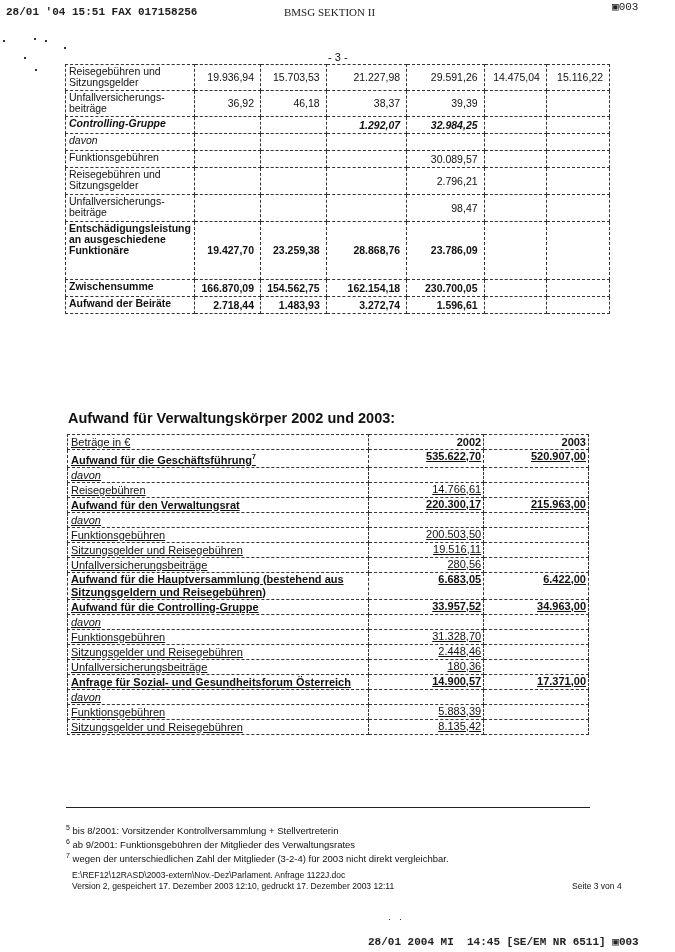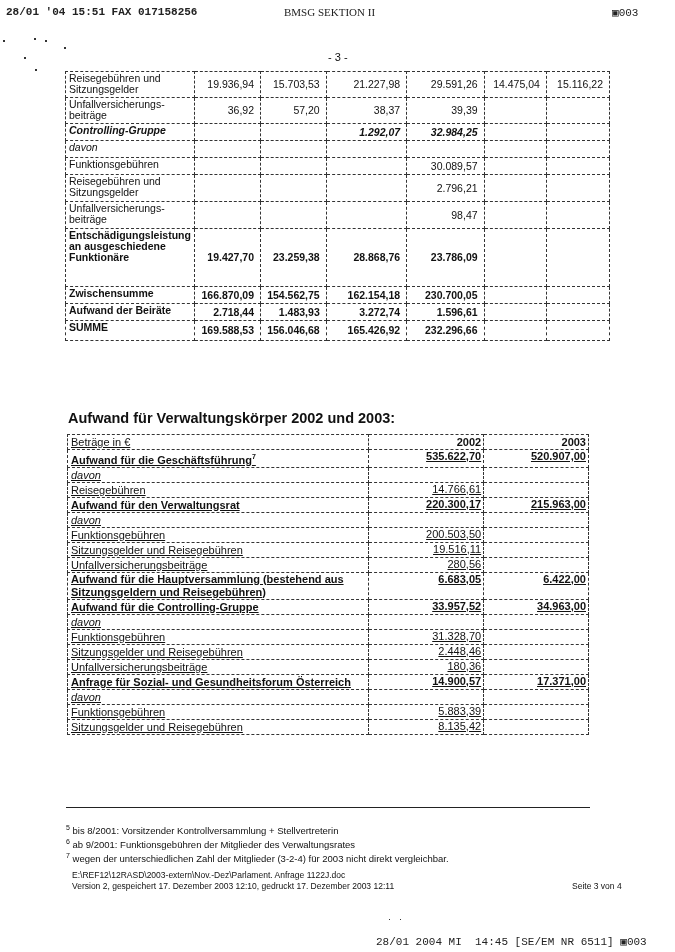--- a/index.html
+++ b/index.html
@@ -27,32 +27,32 @@
   .fn { position: absolute; left: 66px; font-size: 9.5px; }
   .fn sup { font-size: 7px; }
   .meta { position: absolute; left: 72px; font-size: 8.5px; }
   .seite { position: absolute; left: 572px; top: 881px; font-size: 8.5px; }
 </style>
 </head>
 <body>
 
 <div class="fax b" style="left:6px;top:6px;">28/01 '04 15:51 FAX 017158256</div>
 <div class="fax serif" style="left:284px;top:6px;font-size:11px;">BMSG SEKTION II</div>
-<div class="fax" style="left:612px;top:6px;"><span>▣</span><span>003</span></div>
+<div class="fax" style="left:612px;top:0;"><span>▣</span><span>003</span></div>
 
 <div class="dot" style="left:3px;top:40px;"></div>
 <div class="dot" style="left:34px;top:38px;"></div>
 <div class="dot" style="left:45px;top:40px;"></div>
 <div class="dot" style="left:64px;top:47px;"></div>
 <div class="dot" style="left:24px;top:57px;"></div>
 <div class="dot" style="left:35px;top:69px;"></div>
 
 <div class="pagenum">- 3 -</div>
 
-<table class="t1" style="left:65px;top:71px;width:545px;">
+<table class="t1" style="left:65px;top:64px;width:545px;">
   <colgroup>
     <col style="width:128px">
       <col style="width:71px">
       <col style="width:70px">
       <col style="width:105px">
       <col style="width:98px">
       <col style="width:70px">
       <col style="width:73px">
   </colgroup>
   <tbody id="t1body">
@@ -61,21 +61,21 @@
         <td class="num">19.936,94</td>
         <td class="num">15.703,53</td>
         <td class="num">21.227,98</td>
         <td class="num">29.591,26</td>
         <td class="num" colspan="1">14.475,04</td>
         <td class="num">15.116,22</td>
       </tr>
       <tr style="height: 26px;">
         <td class="lbl">Unfallversicherungs-beiträge</td>
         <td class="num">36,92</td>
-        <td class="num">57,20</td>
+        <td class="num">46,18</td>
         <td class="num">38,37</td>
         <td class="num">39,39</td>
         <td class="num" colspan="1"></td>
         <td class="num"></td>
       </tr>
       <tr style="height: 17px; font-style: italic;">
         <td class="lbl bold">Controlling-Gruppe</td>
         <td class="num bold"></td>
         <td class="num bold"></td>
         <td class="num bold">1.292,07</td>
@@ -136,29 +136,20 @@
         <td class="num bold">230.700,05</td>
         <td class="num bold" colspan="1"></td>
         <td class="num bold"></td>
       </tr>
       <tr style="height: 17px;">
         <td class="lbl bold">Aufwand der Beiräte</td>
         <td class="num bold">2.718,44</td>
         <td class="num bold">1.483,93</td>
         <td class="num bold">3.272,74</td>
         <td class="num bold">1.596,61</td>
-        <td class="num bold" colspan="1"></td>
-        <td class="num bold"></td>
-      </tr>
-      <tr style="height: 20px;">
-        <td class="lbl bold">SUMME</td>
-        <td class="num bold">169.588,53</td>
-        <td class="num bold">156.046,68</td>
-        <td class="num bold">165.426,92</td>
-        <td class="num bold">232.296,66</td>
         <td class="num bold" colspan="1"></td>
         <td class="num bold"></td>
       </tr>
     </tbody>
 </table>
 
 <div class="section-title">Aufwand für Verwaltungskörper 2002 und 2003:</div>
 
 <table class="t2" style="left:67px;top:434px;width:522px;">
   <colgroup>
@@ -270,13 +261,13 @@
 <div class="fn" style="top:838px;"><sup>6</sup> <span>ab 9/2001: Funktionsgebühren der Mitglieder des Verwaltungsrates</span></div>
 <div class="fn" style="top:852px;"><sup>7</sup> <span>wegen der unterschiedlichen Zahl der Mitglieder (3-2-4) für 2003 nicht direkt vergleichbar.</span></div>
 
 <div class="meta" style="top:870px;">E:\REF12\12RASD\2003-extern\Nov.-Dez\Parlament. Anfrage 1122J.doc</div>
 <div class="meta" style="top:881px;">Version 2, gespeichert 17. Dezember 2003 12:10, gedruckt 17. Dezember 2003 12:11</div>
 <div class="seite">Seite 3 von 4</div>
 
 <div class="dot" style="left:389px;top:919px;width:1px;height:1px;"></div>
 <div class="dot" style="left:400px;top:919px;width:1px;height:1px;"></div>
 
-<div class="fax b" style="left:368px;top:935px;font-weight:normal;margin-left:8px;"><span>28/01 2004 MI  14:45 [SE/EM NR 6511]</span> <span>▣</span><span>003</span></div>
+<div class="fax b" style="left:368px;top:935px;font-weight:bold;"><span>28/01 2004 MI  14:45 [SE/EM NR 6511]</span> <span>▣</span><span>003</span></div>
 
 </body></html>

